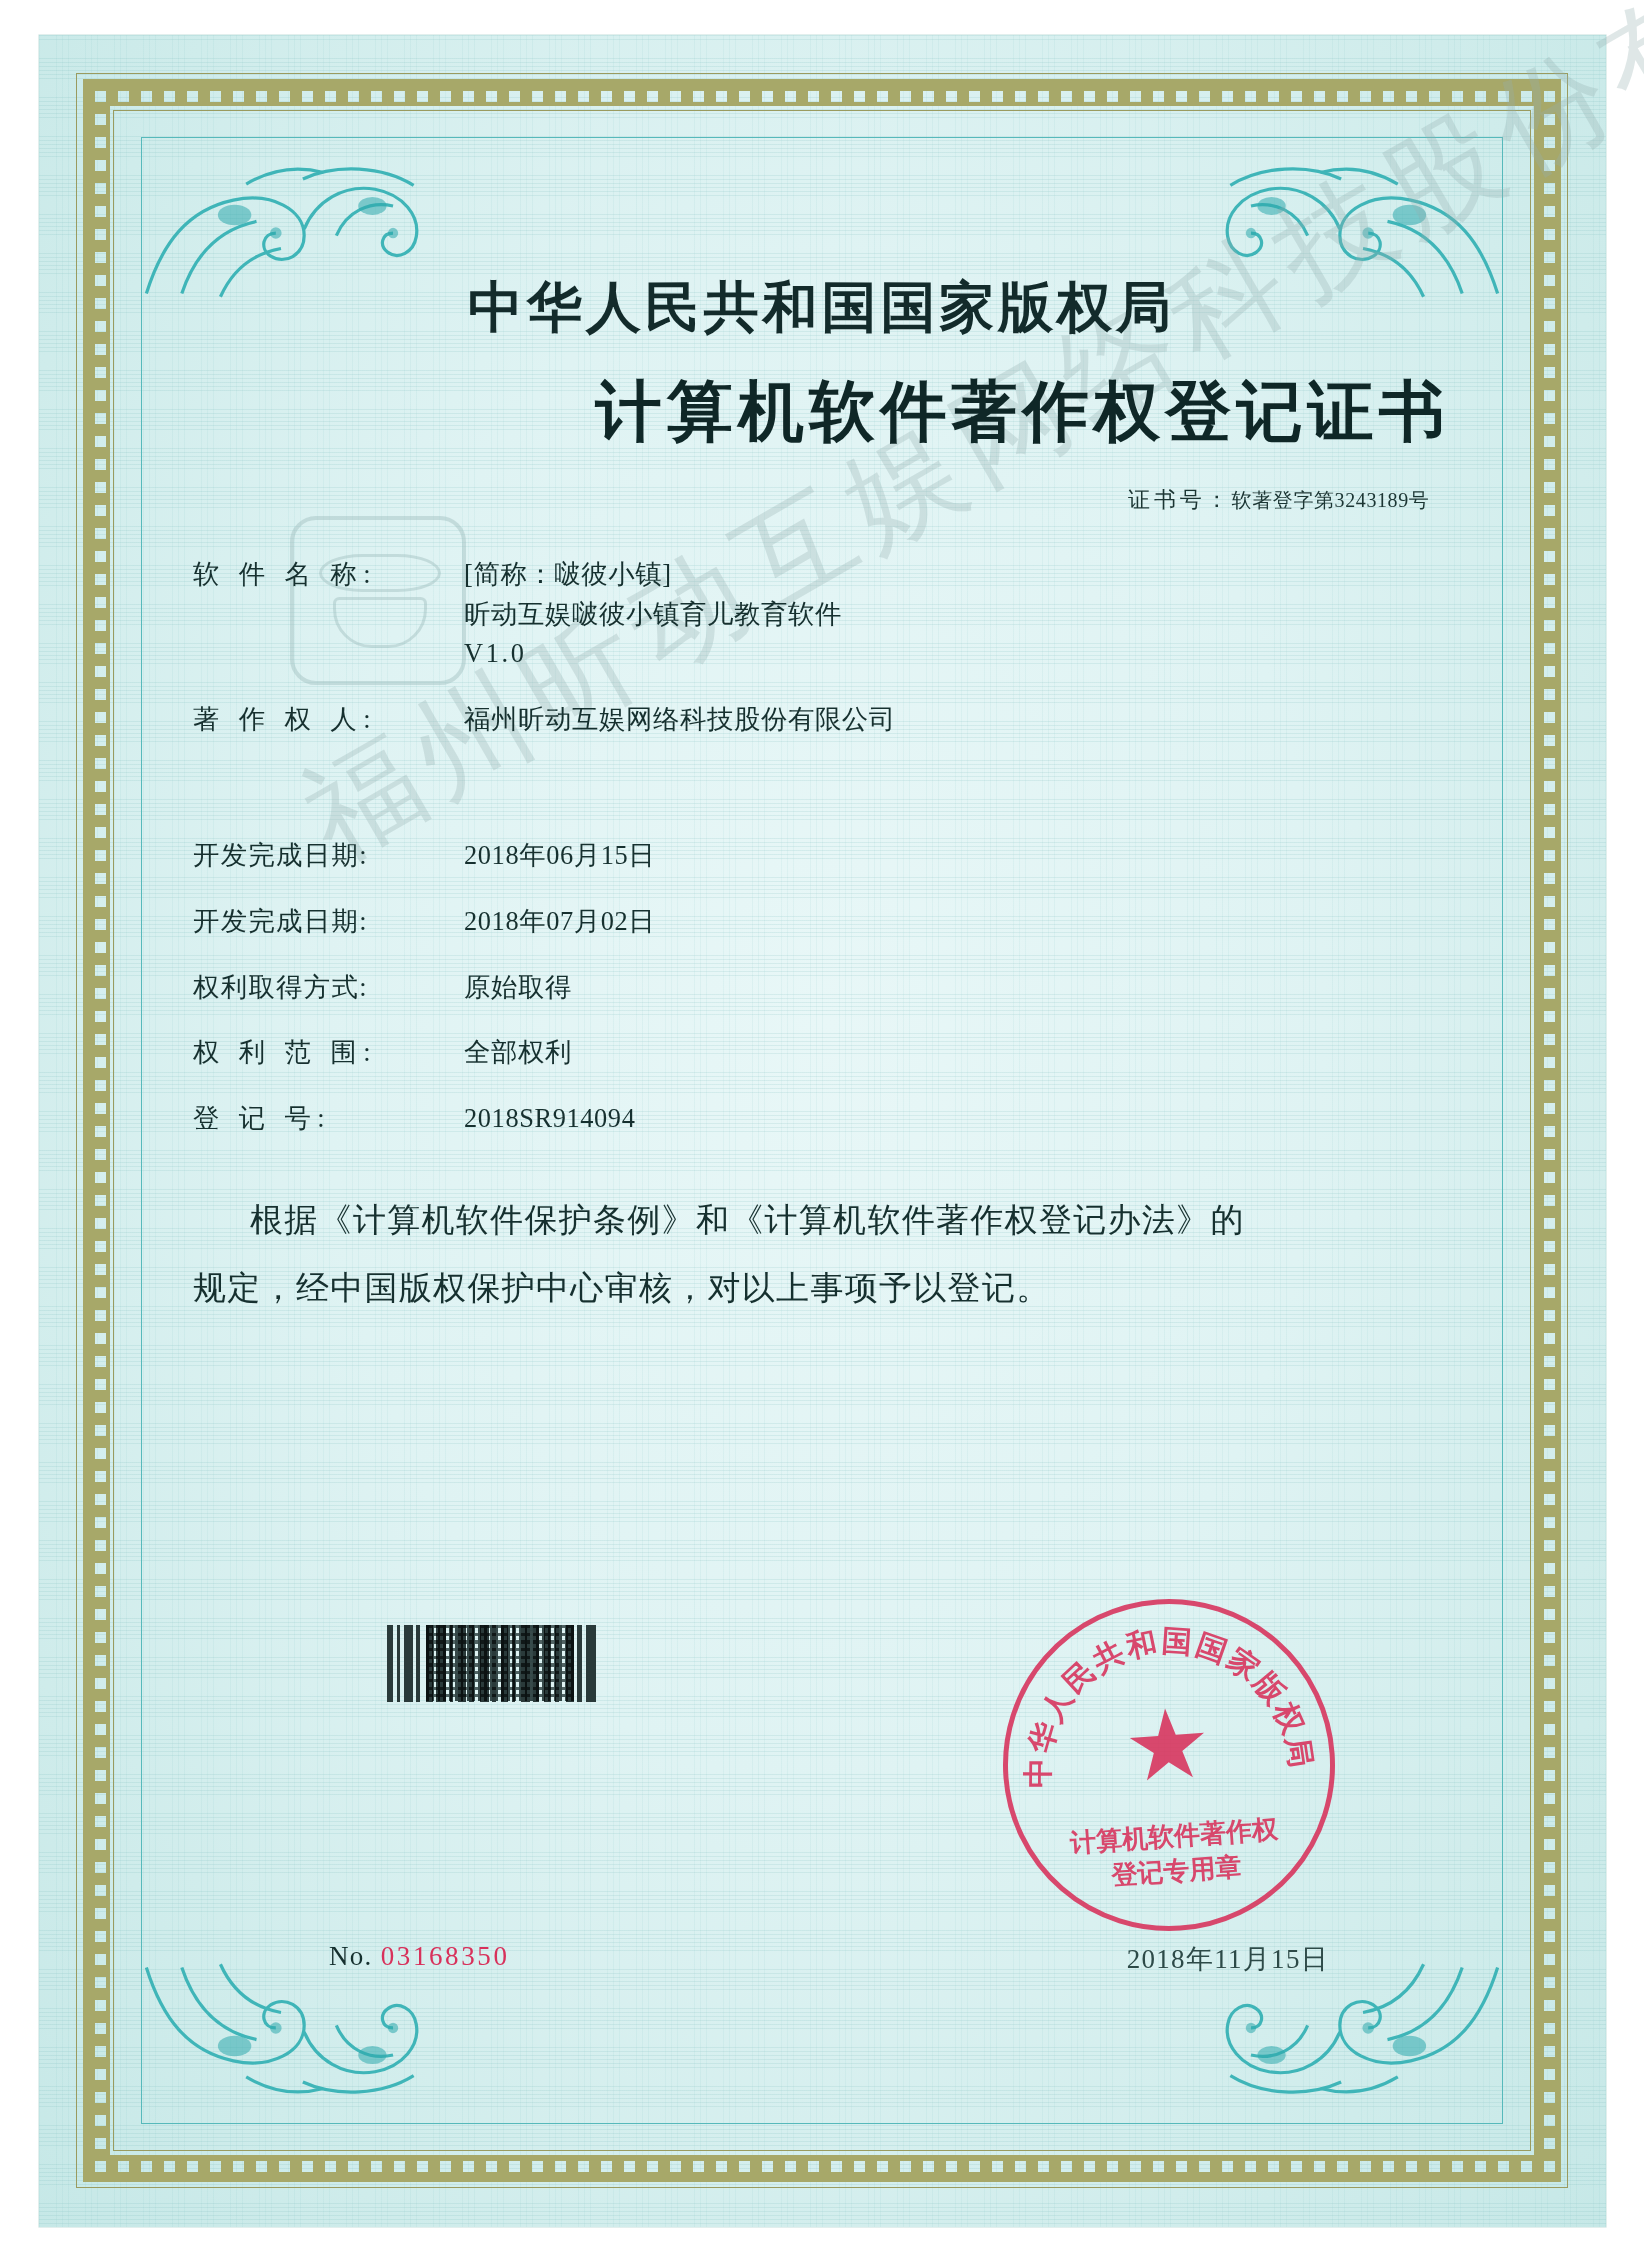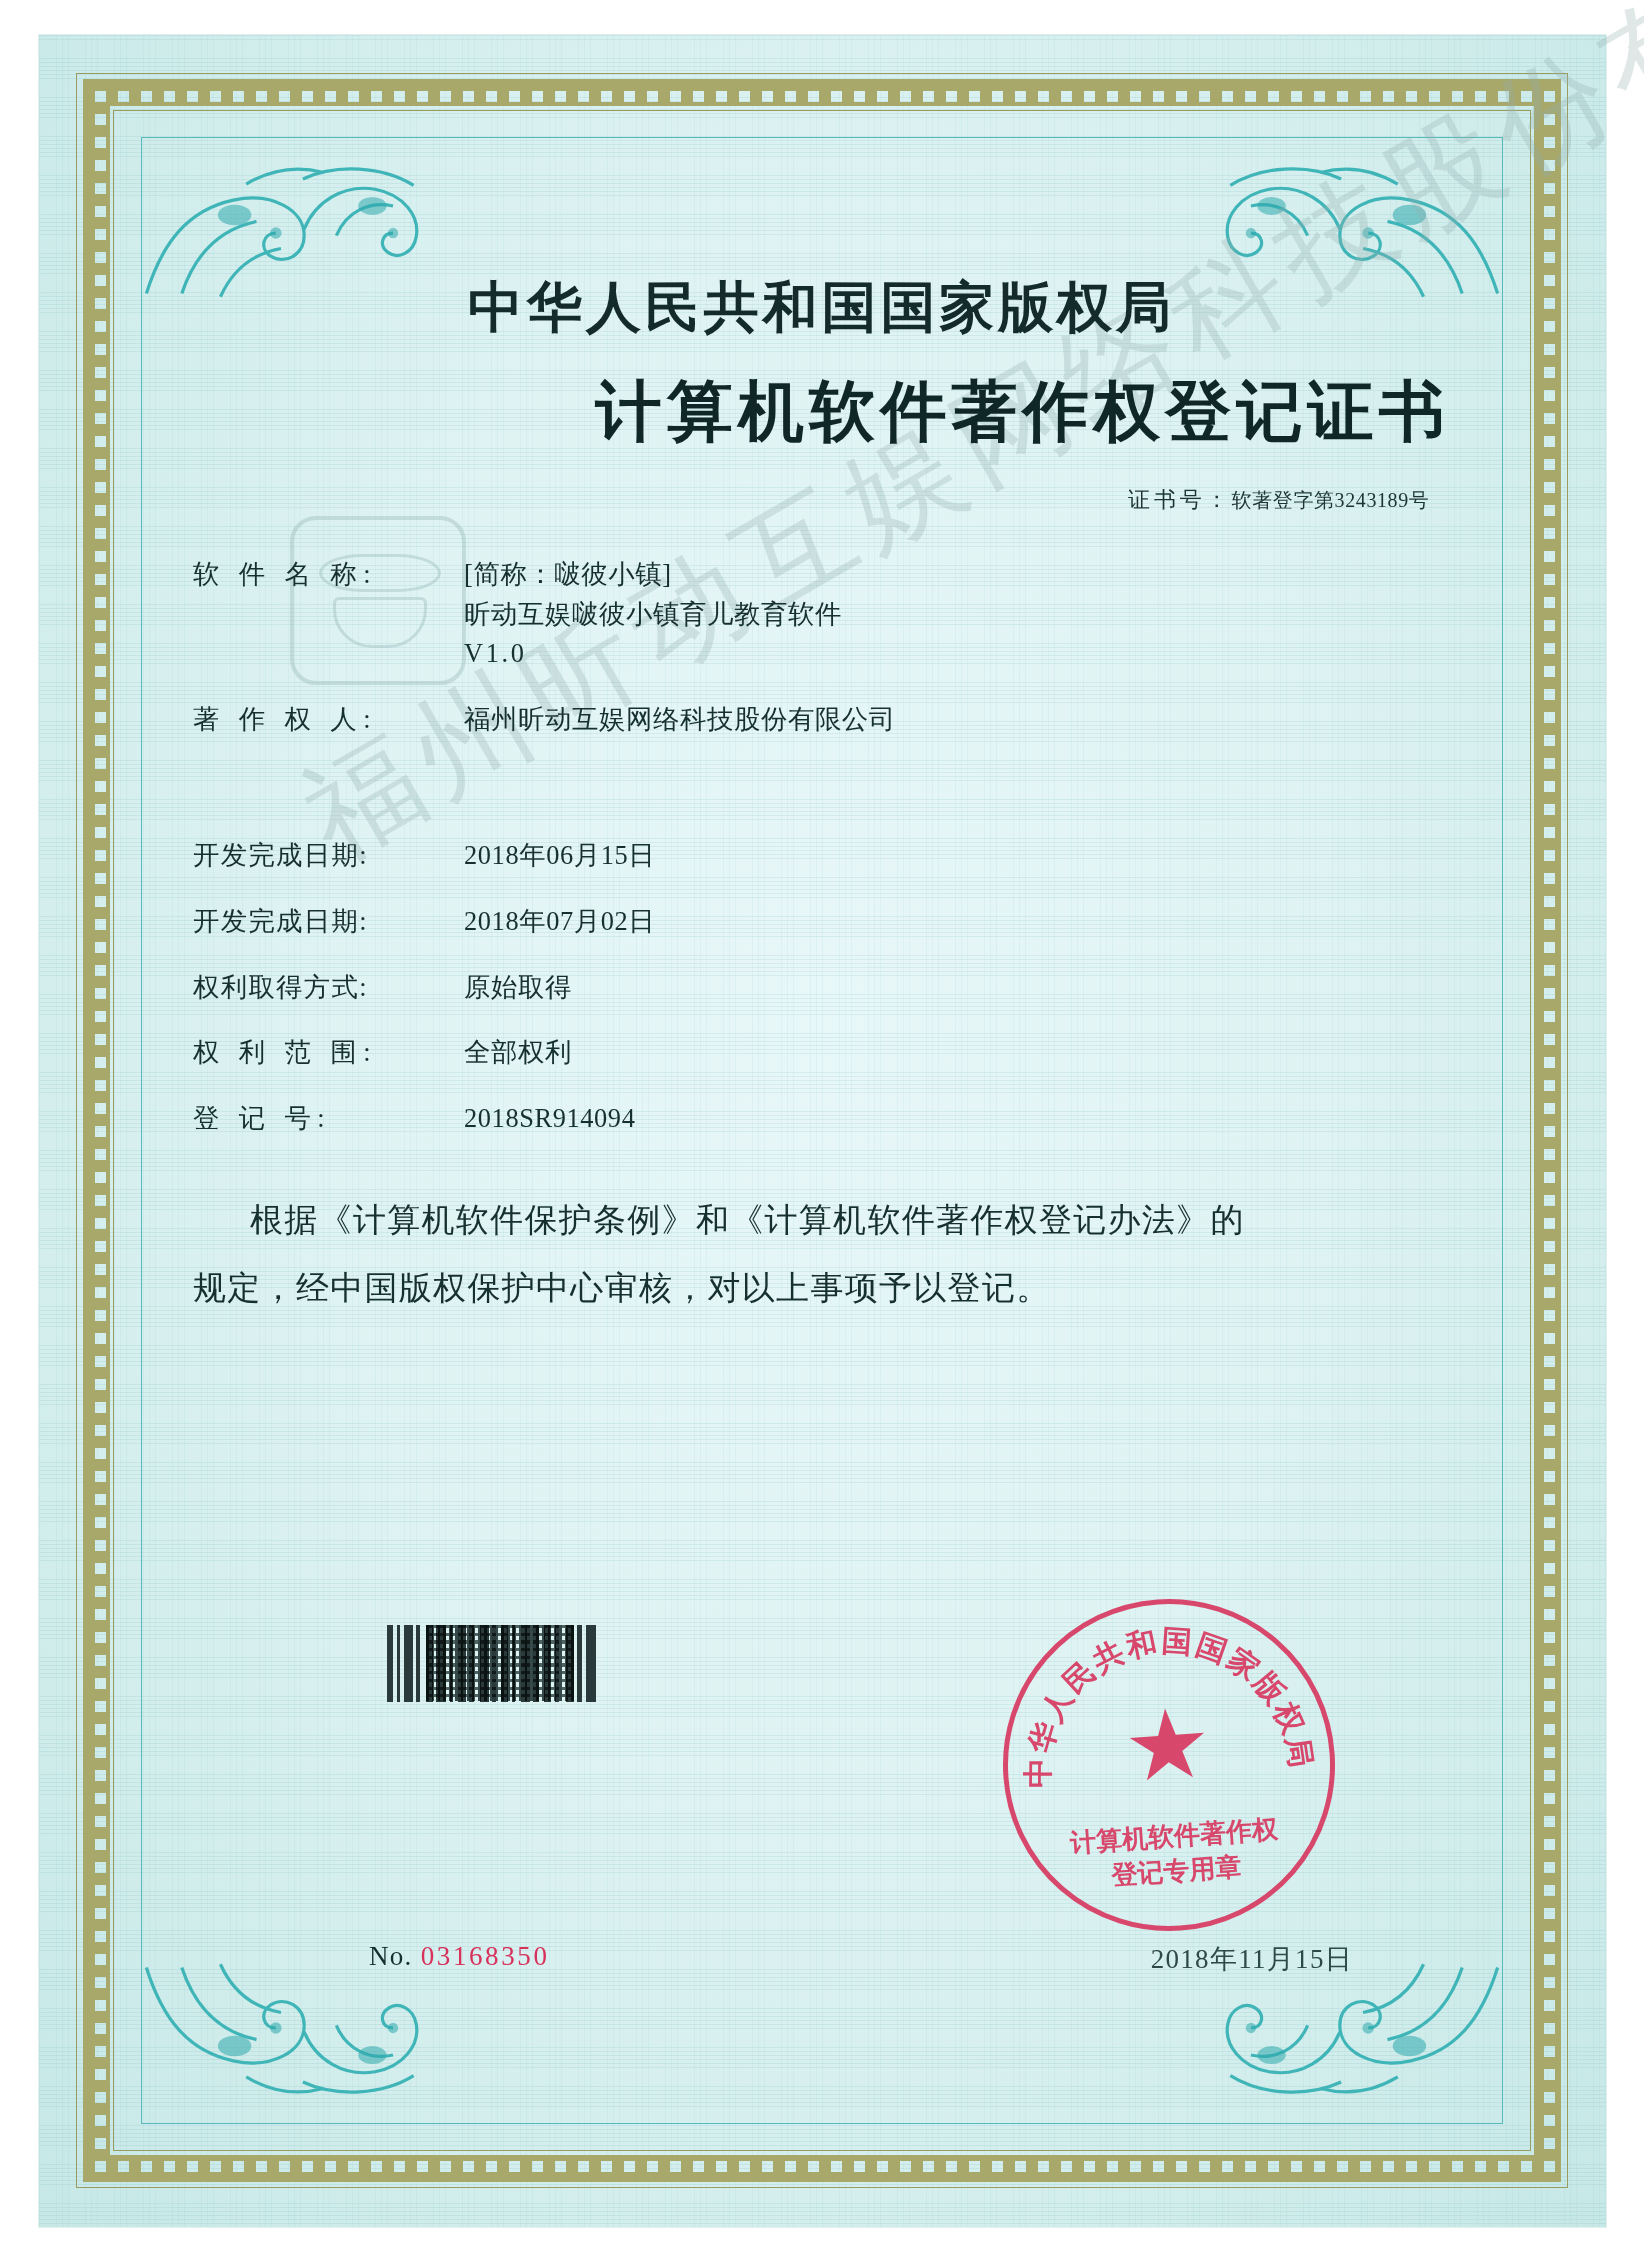--- a/index.html
+++ b/index.html
@@ -274,26 +274,25 @@
   }
 
   
   .footer-no {
     position: absolute;
     left: 329px;
     top: 1941px;
     font-size: 27px;
     letter-spacing: 1.3px;
     color: #16302f;
-    margin-left: 40px;
   }
   .footer-no .num { color: #d8315b; letter-spacing: 2.6px; }
   .footer-date {
     position: absolute;
-    right: 291px;
+    right: 315px;
     top: 1941px;
     font-size: 27px;
     letter-spacing: 1.3px;
     color: #2d4a48;
   }
 
   
   .watermark-diag {
     position: absolute;
     left: 277px;

